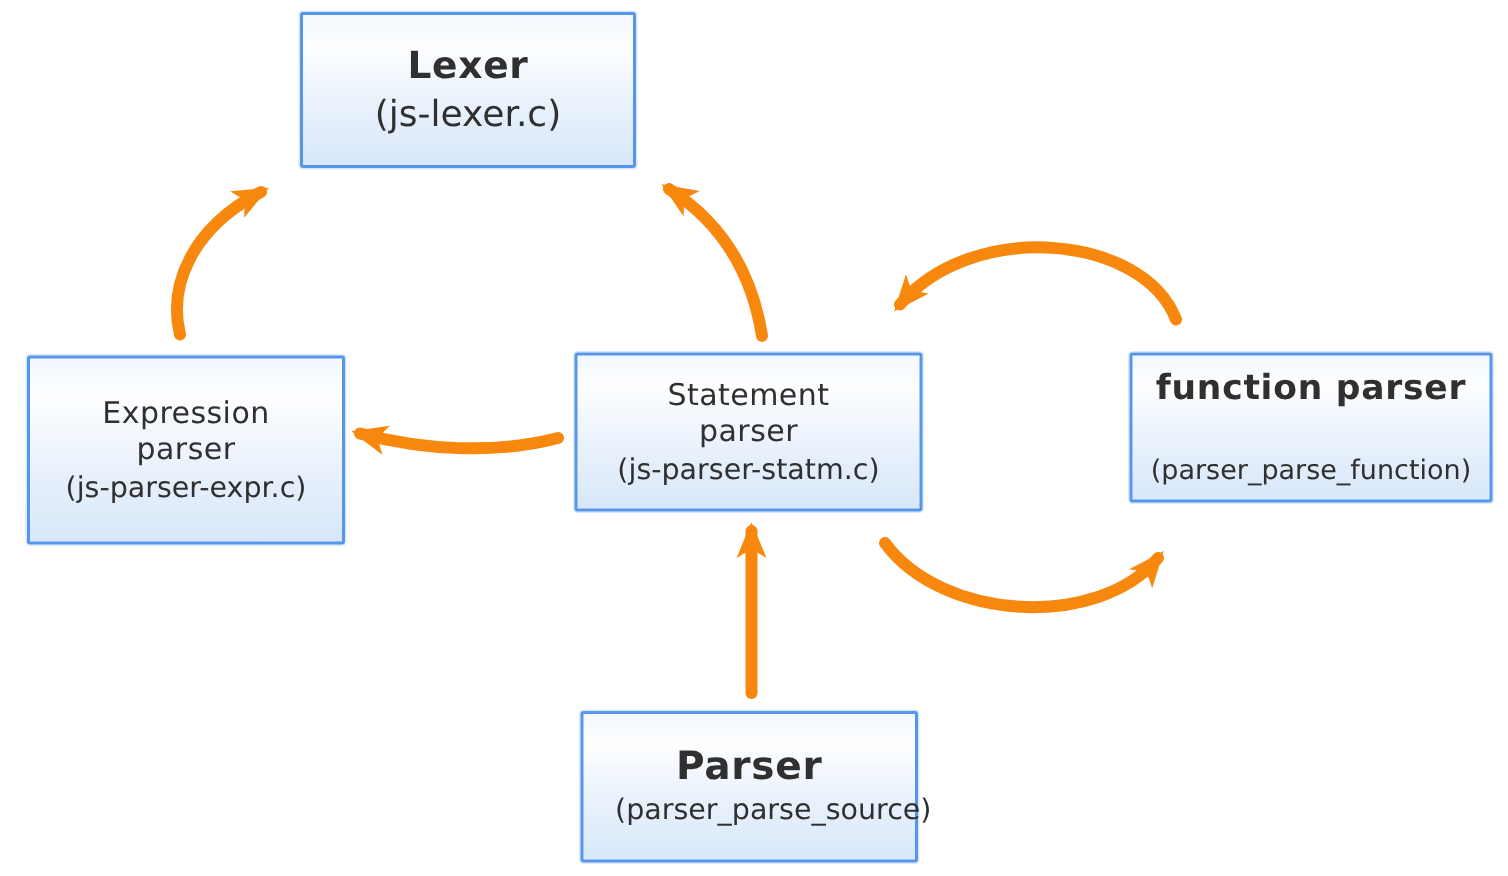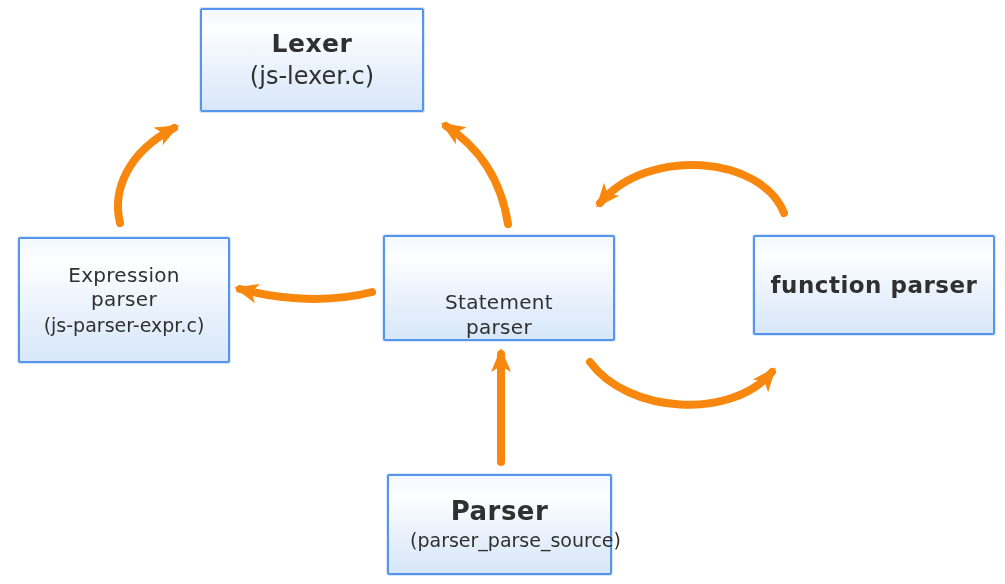--- a/index.html
+++ b/index.html
@@ -41,21 +41,21 @@
   }
   .node .subtitle {
     line-height: 1.25;
     margin-top: 2px;
   }
   .title-bold { font-weight: 600; letter-spacing: 0.5px; }
   .title-reg  { font-weight: 400; letter-spacing: 0.3px; }
 
   .node-lexer      { left: 200px; top: 8px;   width: 224px; height: 104px; }
   .node-expression { left: 18px;  top: 237px; width: 212px; height: 126px;  }
-  .node-statement  { left: 383px; top: 235px; width: 232px; height: 106px; justify-content: flex-end; }
+  .node-statement  { left: 383px; top: 235px; width: 232px; height: 106px; }
   .node-function   { left: 753px; top: 235px; width: 242px; height: 100px; gap: 28px; }
   .node-parser     { left: 387px; top: 474px; width: 225px; height: 101px; }
 
   .node-lexer .title      { font-size: 25px; }
   .node-lexer .subtitle   { font-size: 24px; }
   .node-expression .title { font-size: 20px; }
   .node-expression .subtitle { font-size: 19px; }
   .node-statement .title  { font-size: 20px; }
   .node-statement .subtitle { font-size: 19px; }
   .node-function .title   { font-size: 23px; }
@@ -95,24 +95,26 @@
 
   <div class="node node-expression">
     <div class="title title-reg">Expression
 parser</div>
     <div class="subtitle">(js-parser-expr.c)</div>
   </div>
 
   <div class="node node-statement">
     <div class="title title-reg">Statement
 parser</div>
+    <div class="subtitle">(js-parser-statm.c)</div>
   </div>
 
   <div class="node node-function">
     <div class="title title-bold">function parser</div>
+    <div class="subtitle">(parser_parse_function)</div>
   </div>
 
   <div class="node node-parser">
     <div class="title title-bold">Parser</div>
     <div class="subtitle">(parser_parse_source)</div>
   </div>
 
 </div>
 
 </body></html>

